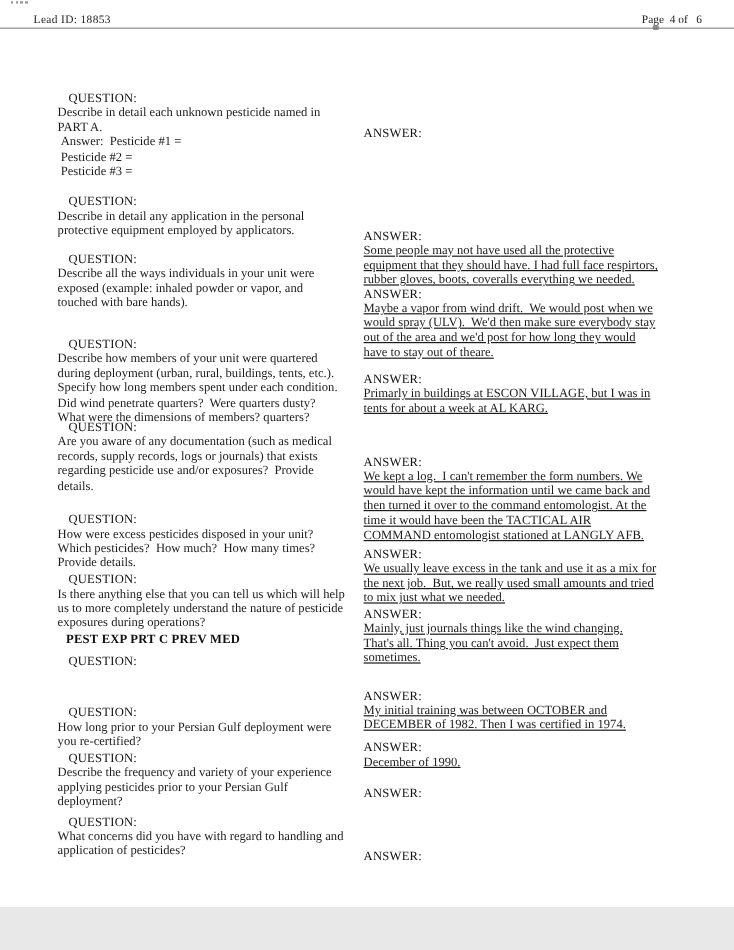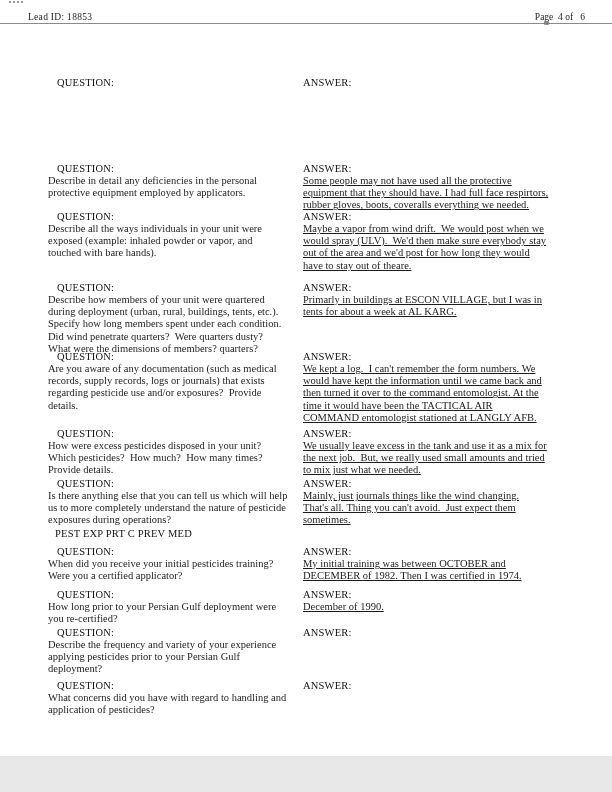--- a/index.html
+++ b/index.html
@@ -65,62 +65,67 @@
     width: 280px;
   }
   .qa-heading {
     font-weight: normal;
     font-size: 10.5px;
     line-height: 13px;
     letter-spacing: 0.2px;
     padding-left: 9px;
     color: #111;
   }
-  .acol .qa-heading { padding-left: 2px; }
+  .acol .qa-heading { padding-left: 2px; margin-top: 29px; }
   .qa-text {
     font-size: 10.5px;
     line-height: 12.2px;
     white-space: pre-wrap;
     color: #1c1c1c;
   }
   .acol .qa-text { padding-left: 2px; text-decoration: underline; }
   .section-heading {
     position: absolute;
     left: 55px;
-    font-weight: normal;
+    font-weight: bold;
     font-size: 10.5px;
     letter-spacing: 0.2px;
     color: #111;
   }
 </style>
 </head>
 <body>
 
 <div class="page">
 
   <div class="artifact-tl"></div>
   <div class="hdr-left">Lead ID: 18853</div>
   <div class="hdr-right">Page  4 of   6</div>
   <div class="hdr-rule"></div>
   <div class="artifact-smudge"></div>
 
   <div class="qa-row" style="top:76px">
     <div class="qcol">
       <div class="qa-heading">QUESTION:</div>
+      <div class="qa-text">Describe in detail each unknown pesticide named in
+PART A.
+ Answer:  Pesticide #1 =
+ Pesticide #2 =
+ Pesticide #3 =</div>
     </div>
     <div class="acol">
       <div class="qa-heading">ANSWER:</div>
       <div class="qa-text"></div>
     </div>
   </div>
 
   <div class="qa-row" style="top:162px">
     <div class="qcol">
       <div class="qa-heading">QUESTION:</div>
-      <div class="qa-text">Describe in detail any deficiencies in the personal
+      <div class="qa-text">Describe in detail any application in the personal
 protective equipment employed by applicators.</div>
     </div>
     <div class="acol">
       <div class="qa-heading">ANSWER:</div>
       <div class="qa-text">Some people may not have used all the protective
 equipment that they should have. I had full face respirtors,
 rubber gloves, boots, coveralls everything we needed.</div>
     </div>
   </div>
 
@@ -202,22 +207,20 @@
 That's all. Thing you can't avoid.  Just expect them
 sometimes.</div>
     </div>
   </div>
 
   <div class="section-heading" style="top:528px">PEST EXP PRT C PREV MED</div>
 
   <div class="qa-row" style="top:545px">
     <div class="qcol">
       <div class="qa-heading">QUESTION:</div>
-      <div class="qa-text">When did you receive your initial pesticides training?
-Were you a certified applicator?</div>
     </div>
     <div class="acol">
       <div class="qa-heading">ANSWER:</div>
       <div class="qa-text">My initial training was between OCTOBER and
 DECEMBER of 1982. Then I was certified in 1974.</div>
     </div>
   </div>
 
   <div class="qa-row" style="top:588px">
     <div class="qcol">

